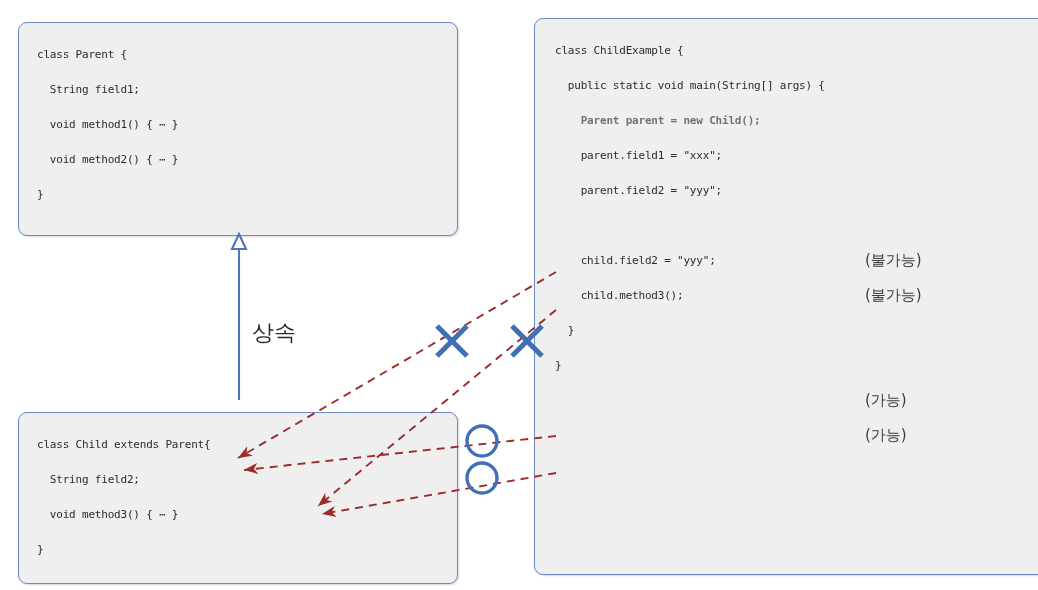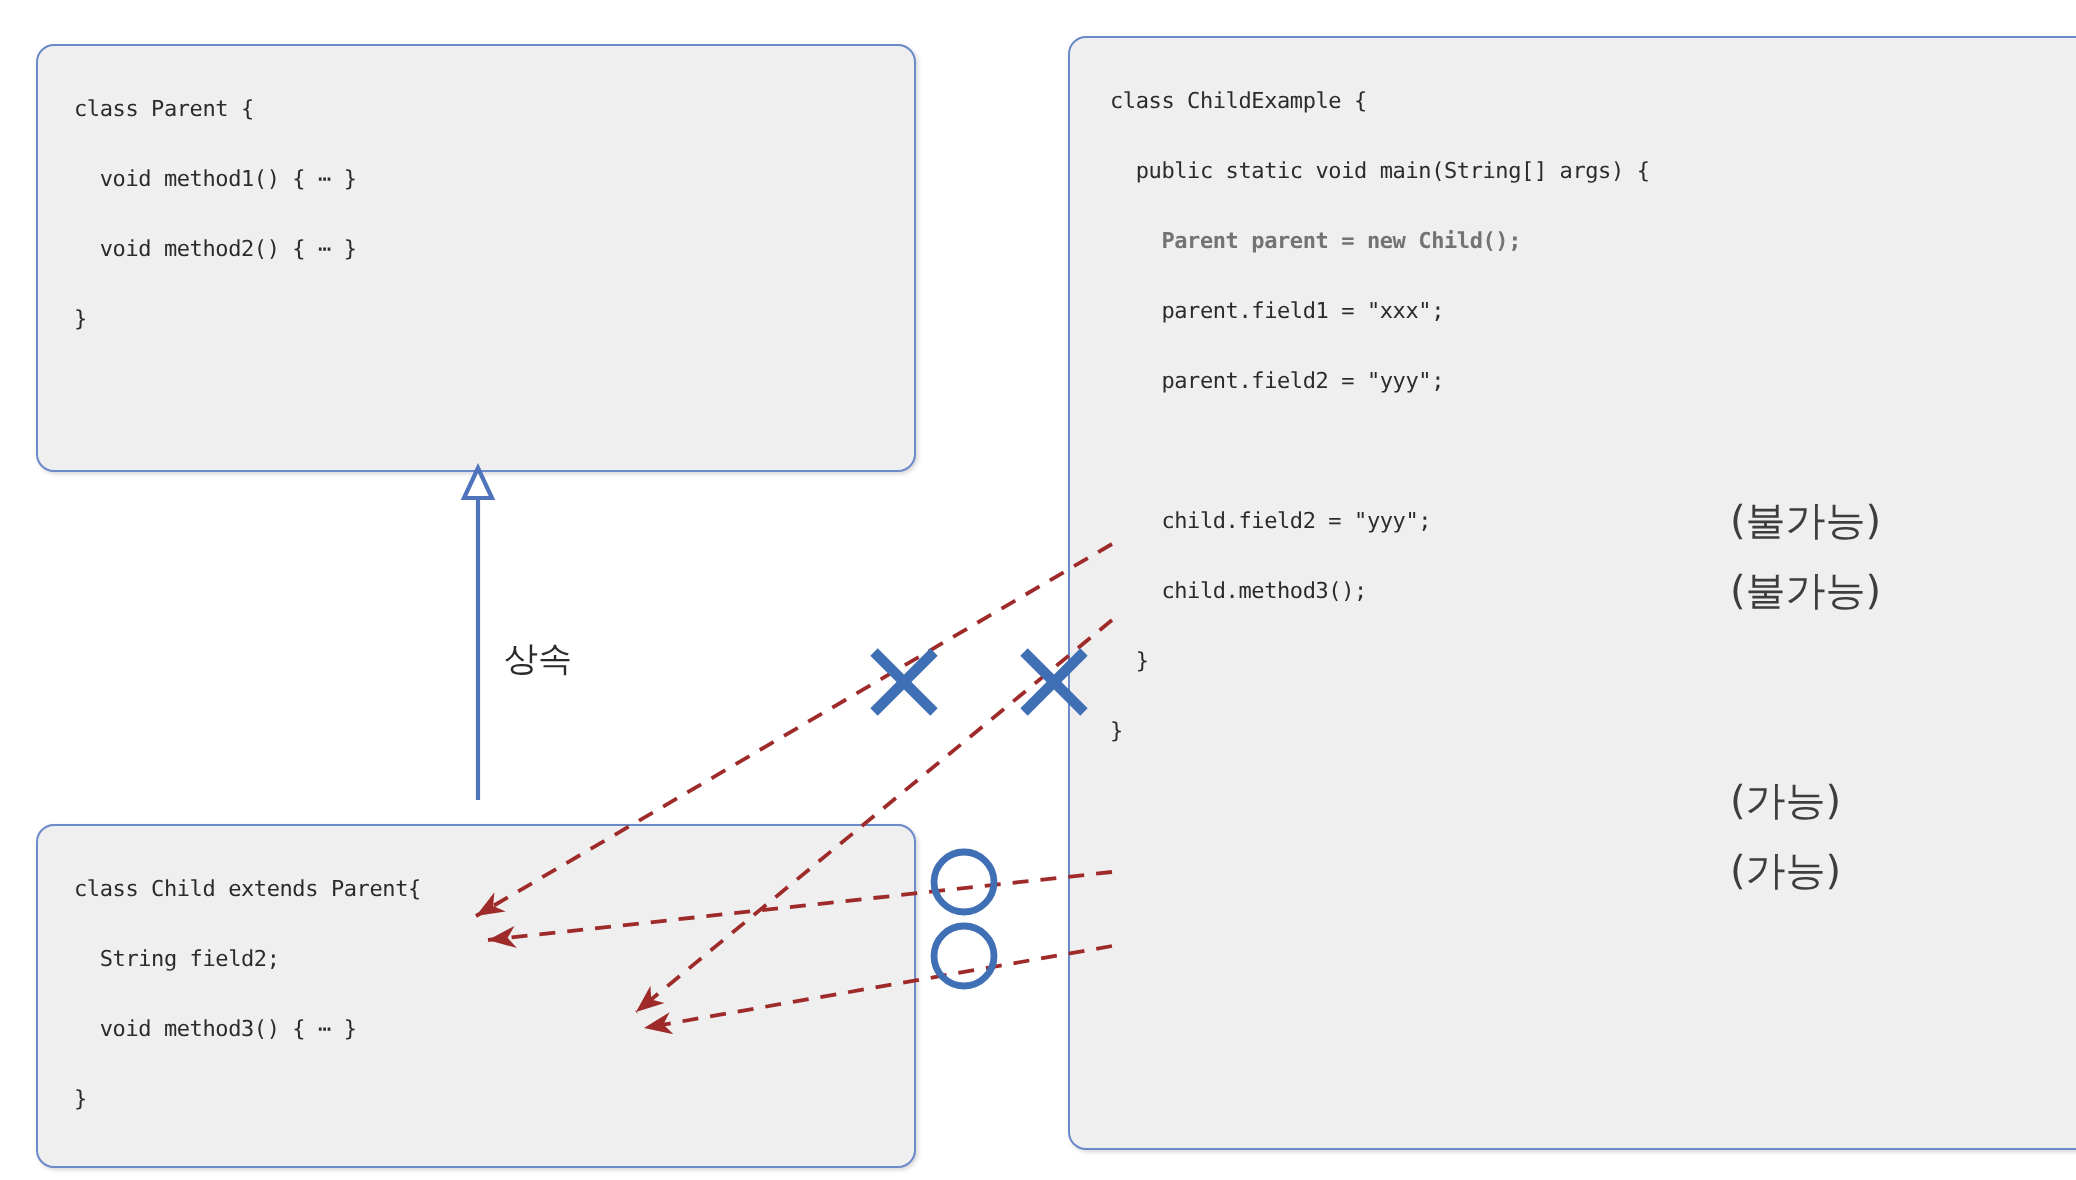--- a/index.html
+++ b/index.html
@@ -52,35 +52,35 @@
   #box-child  .line { padding-left: 18px; }
   #box-example .line { padding-left: 20px; }
 
   .line.bold  { font-weight: bold; color: #737373; }
   .line.red   { font-weight: bold; color: #9e2a2a; }
   .line.blank { color: transparent; }
 
   .note {
     position: absolute;
     font-family: "DejaVu Sans", sans-serif;
-    font-size: 20px;
+    font-size: 15px;
     color: #3d3d3d;
     white-space: pre;
     line-height: 35px;
     top: 0;
   }
   #box-example .note { left: 330px; }
 
   
   #inherit-label {
     position: absolute;
     left: 252px;
     top: 318px;
     font-family: "DejaVu Sans", sans-serif;
-    font-size: 17px;
+    font-size: 22px;
     color: #2b2b2b;
     white-space: pre;
   }
 
   
   #overlay {
     position: absolute;
     left: 0; top: 0;
     width: 1038px;
     height: 590px;
@@ -88,20 +88,21 @@
   }
 </style>
 </head>
 <body>
 
 <div id="stage">
 
   <div class="code-box" id="box-parent">
     <div class="code-lines">
       <div class="line">class Parent {</div>
+      <div class="line">  String field1;</div>
       <div class="line">  void method1() { ⋯ }</div>
       <div class="line">  void method2() { ⋯ }</div>
       <div class="line">}</div>
     </div>
   </div>
 
   <div class="code-box" id="box-child">
     <div class="code-lines">
       <div class="line">class Child extends Parent{</div>
       <div class="line">  String field2;</div>

